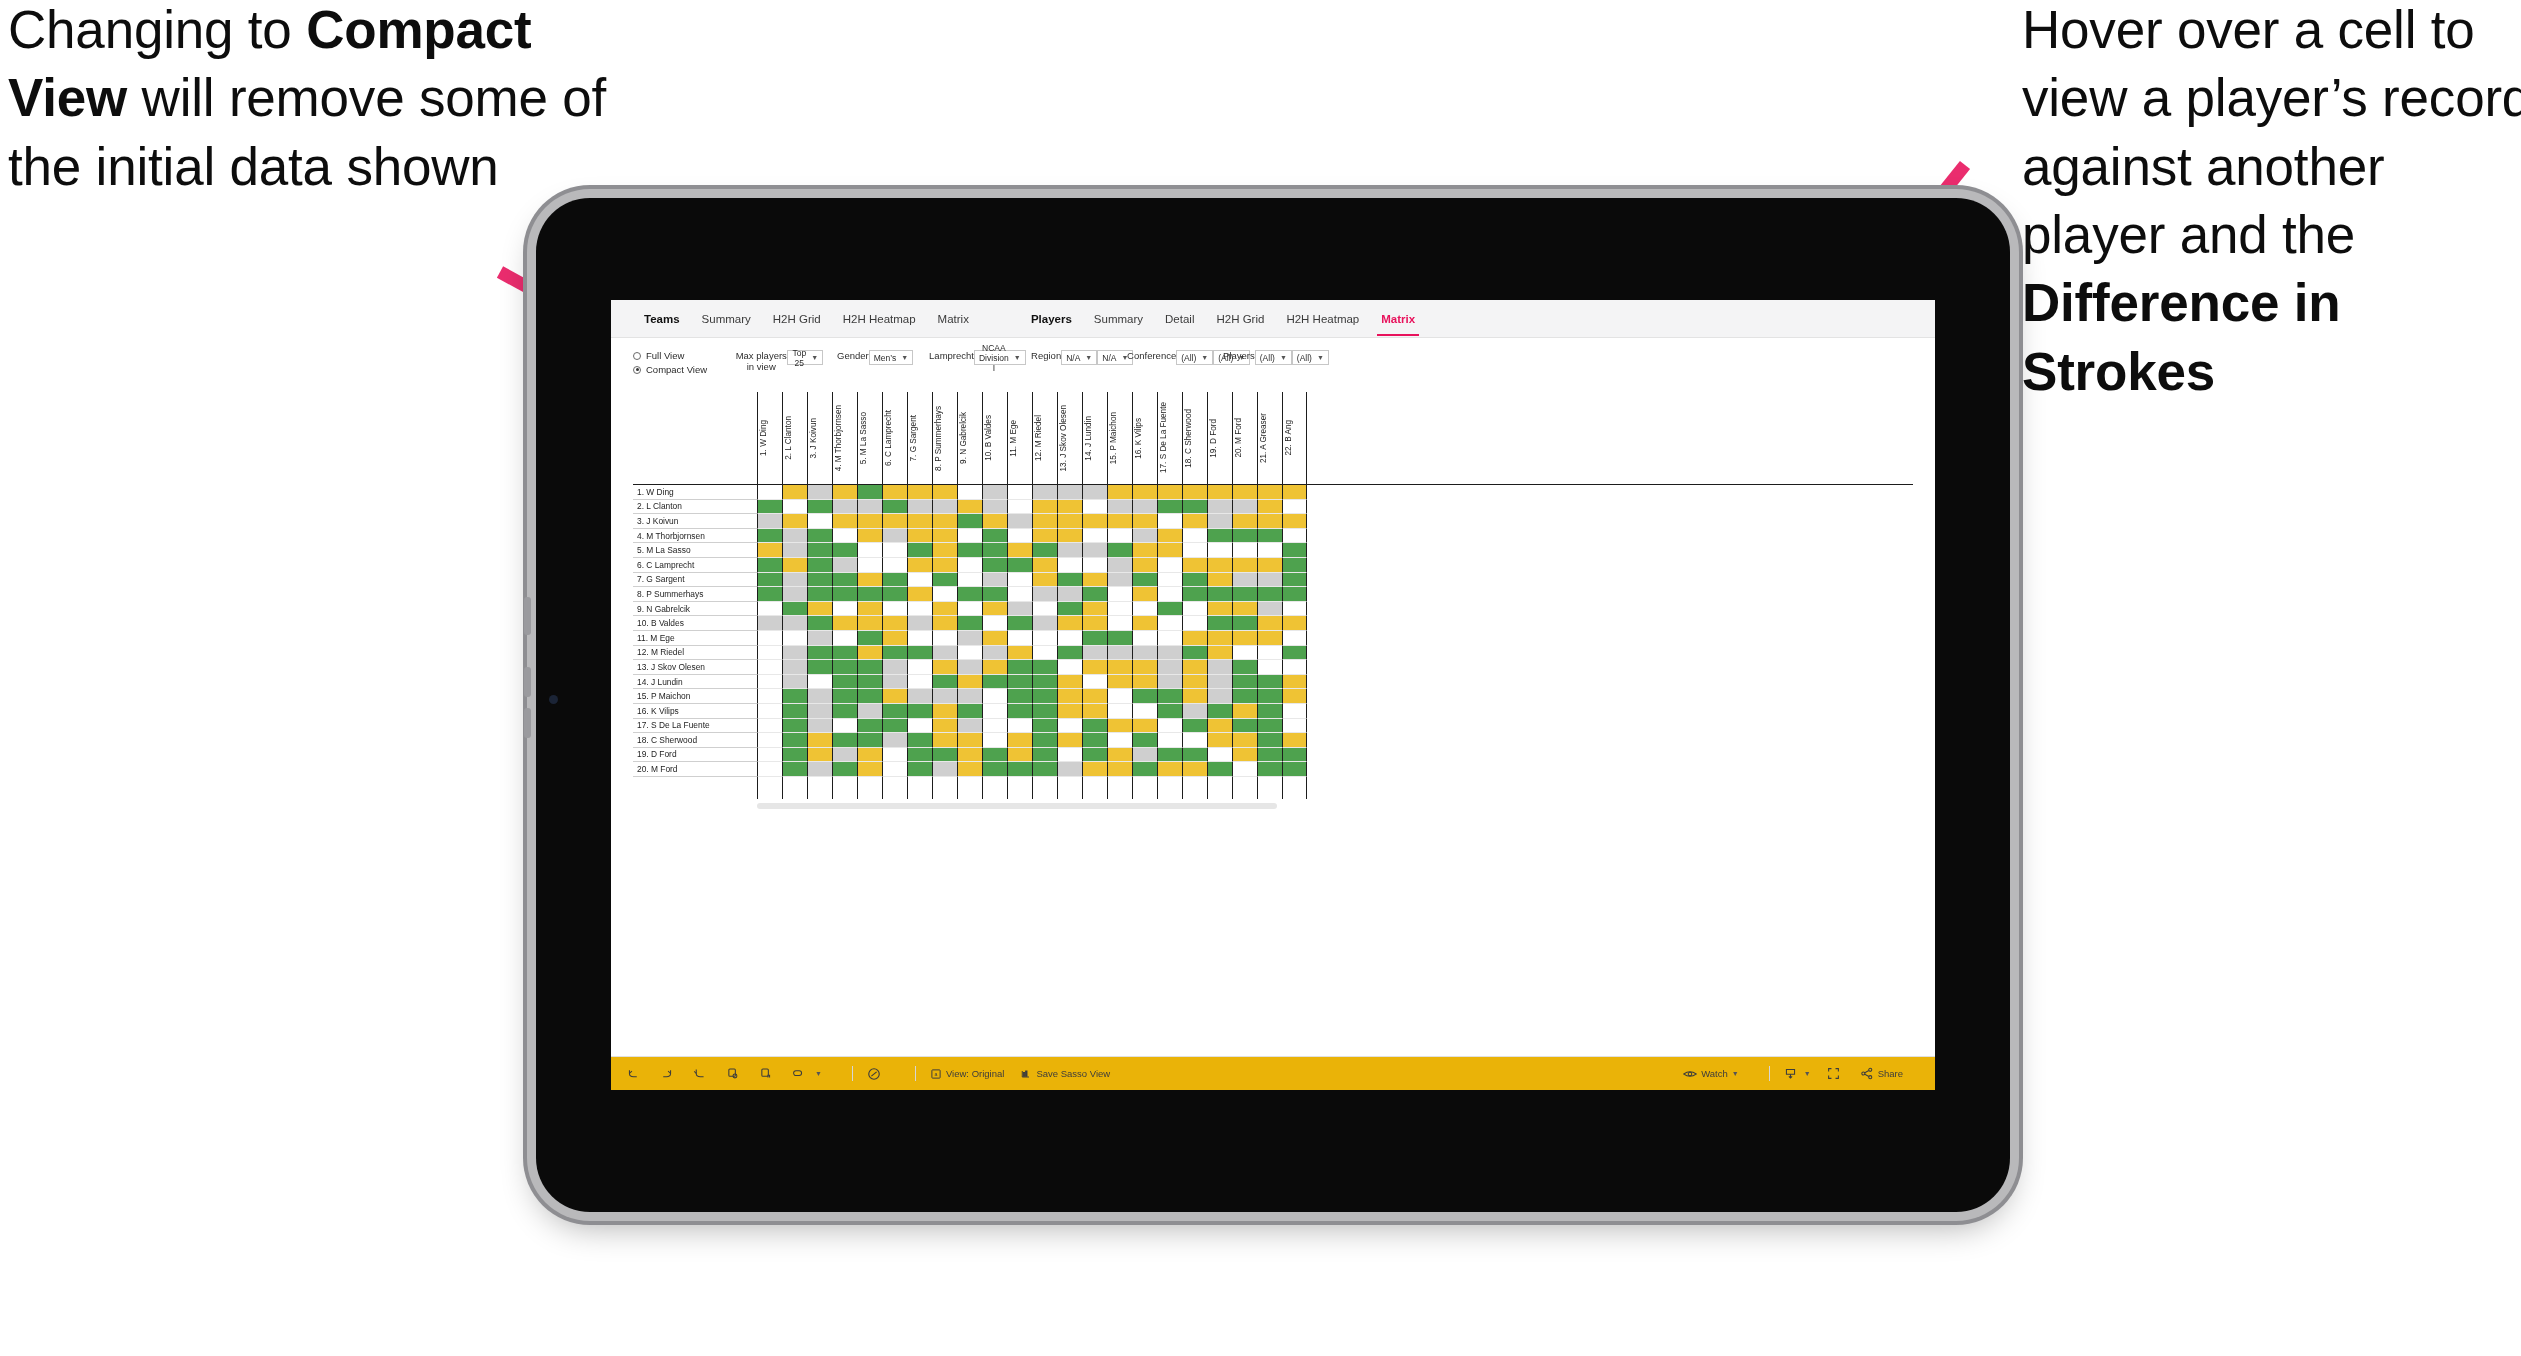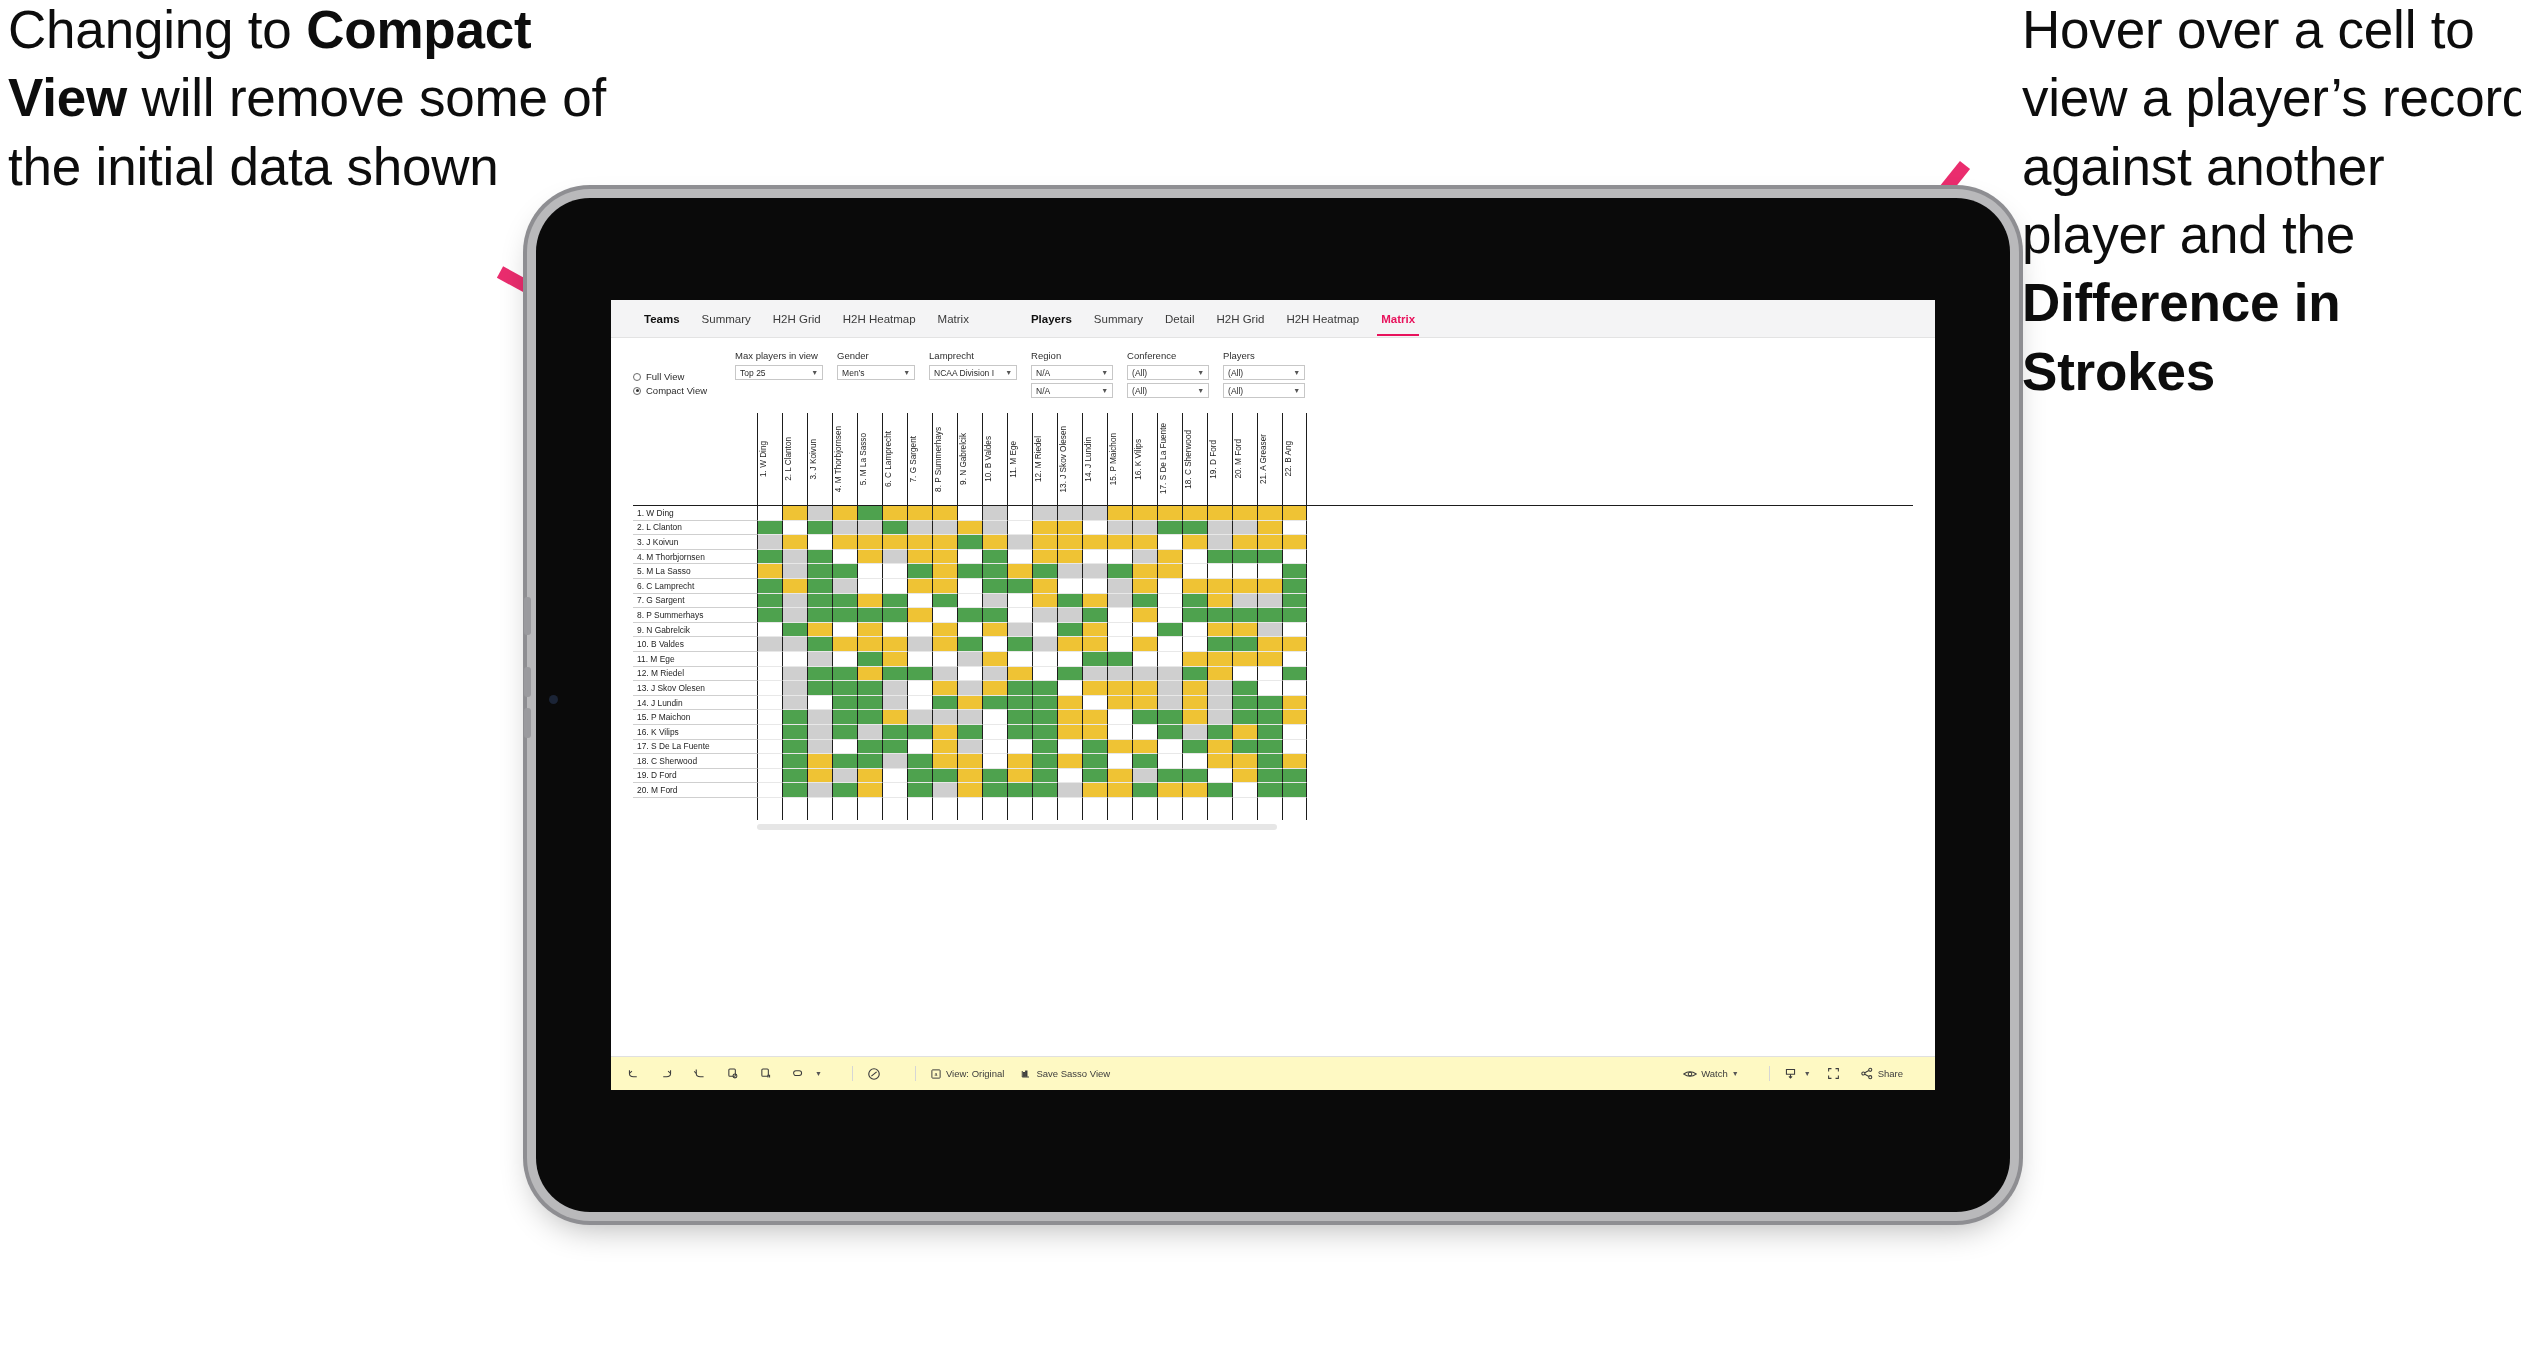--- a/index.html
+++ b/index.html
@@ -61,21 +61,21 @@
   .subgroup{display:flex;align-items:center;}
   .subgroup+.subgroup{margin-left:40px;}
   .subitem{font-size:11.5px;color:#3a3a3a;padding:0 11px;position:relative;cursor:pointer;}
   .subitem.head{font-weight:700;color:#111;}
   .subitem.active{color:#e8125c;font-weight:600;}
   .subitem.active:after{content:"";position:absolute;left:7px;right:7px;bottom:-11px;
       height:2px;background:#e8125c;}
 
   
   #filters{display:flex;padding:12px 0 8px 22px;background:#fff;gap:0;}
-  .fcol{display:flex;flex-direction:column;margin-right:14px;}
+  .fcol{display:flex;flex-direction:row;margin-right:14px;text-align:center;}
   .flabel{font-size:9.5px;color:#2e2e2e;margin-bottom:3px;height:12px;}
   .fsel{height:15px;border:1px solid #c7c7c7;background:#fff;font-size:8.5px;
       color:#2b2b2b;display:flex;align-items:center;padding:0 4px;
       justify-content:space-between;box-sizing:border-box;margin-bottom:3px;cursor:pointer;}
   .fsel .car{font-size:7px;color:#555;margin-left:5px;}
   .radios{display:flex;flex-direction:column;justify-content:flex-end;margin-right:28px;
           padding-bottom:2px;}
   .radio{display:flex;align-items:center;font-size:9.5px;color:#2b2b2b;margin-bottom:3px;cursor:pointer;}
   .dot{width:8px;height:8px;border:1px solid #6a6a6a;border-radius:50%;margin-right:5px;
        box-sizing:border-box;background:#fff;position:relative;}
@@ -114,21 +114,21 @@
   #tooltip{position:absolute;left:710px;top:316px;width:126px;
       background:#fff;border:1px solid #e2e2e2;box-shadow:0 2px 9px rgba(0,0,0,.17);
       padding:11px 8px 14px;text-align:center;z-index:30;box-sizing:border-box;}
   #tooltip .tp-name{font-size:10.2px;font-weight:700;color:#1d1d1d;line-height:1.25;}
   #tooltip .tp-vs{font-size:7.5px;color:#5d5d5d;margin:3px 0;}
   #tooltip .tp-lbl{font-size:8px;color:#5d5d5d;margin-top:13px;}
   #tooltip .tp-val{font-size:11.5px;font-weight:700;color:#1d1d1d;margin-top:2px;letter-spacing:.6px;}
 
   
   #toolbar{position:absolute;left:0;bottom:0;width:100%;height:34px;
-     background:#fef9c3;border-top:1px solid #e0e0e0;display:flex;align-items:center;
+     background:#eab308;border-top:1px solid #e0e0e0;display:flex;align-items:center;
      padding:0 16px;box-sizing:border-box;}
   .tb{display:flex;align-items:center;font-size:9.5px;color:#3c3c3c;margin-right:16px;cursor:pointer;}
   .tb svg{margin-right:4px;}
   .tbsep{width:1px;height:15px;background:#d6d6d6;margin:0 14px;}
   .spacer{flex:1;}
 </style>
 </head>
 <body>
 
 <div class="anno" id="anno-left">

